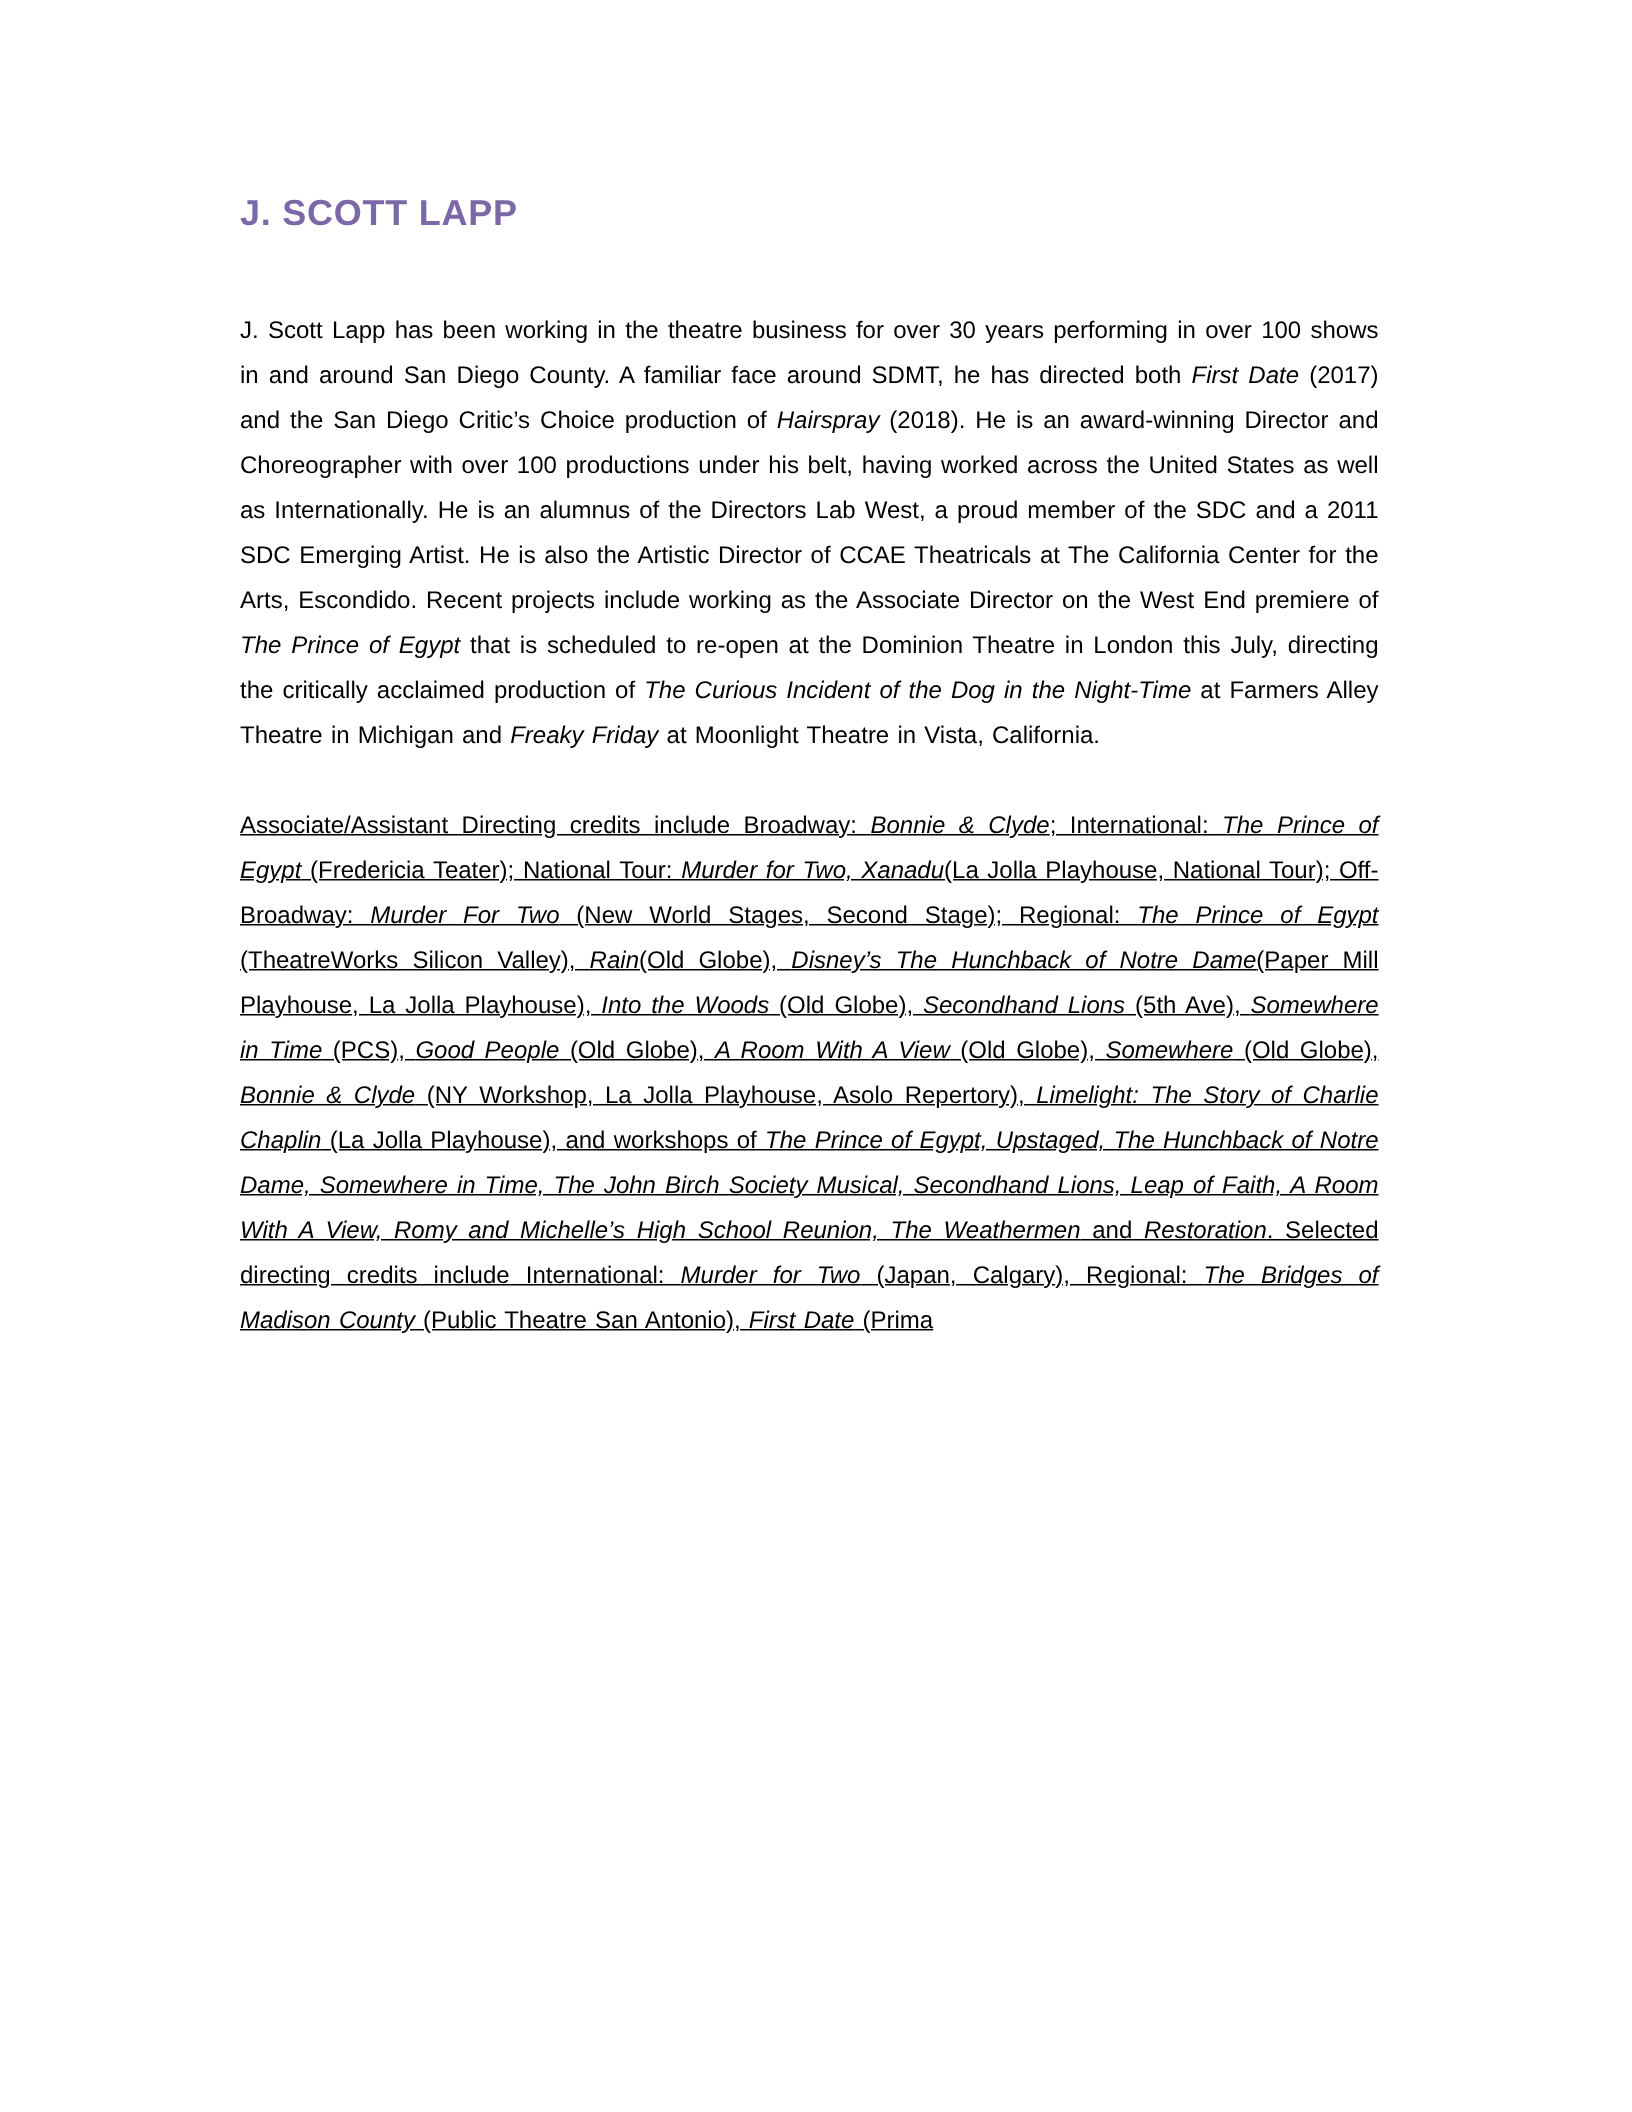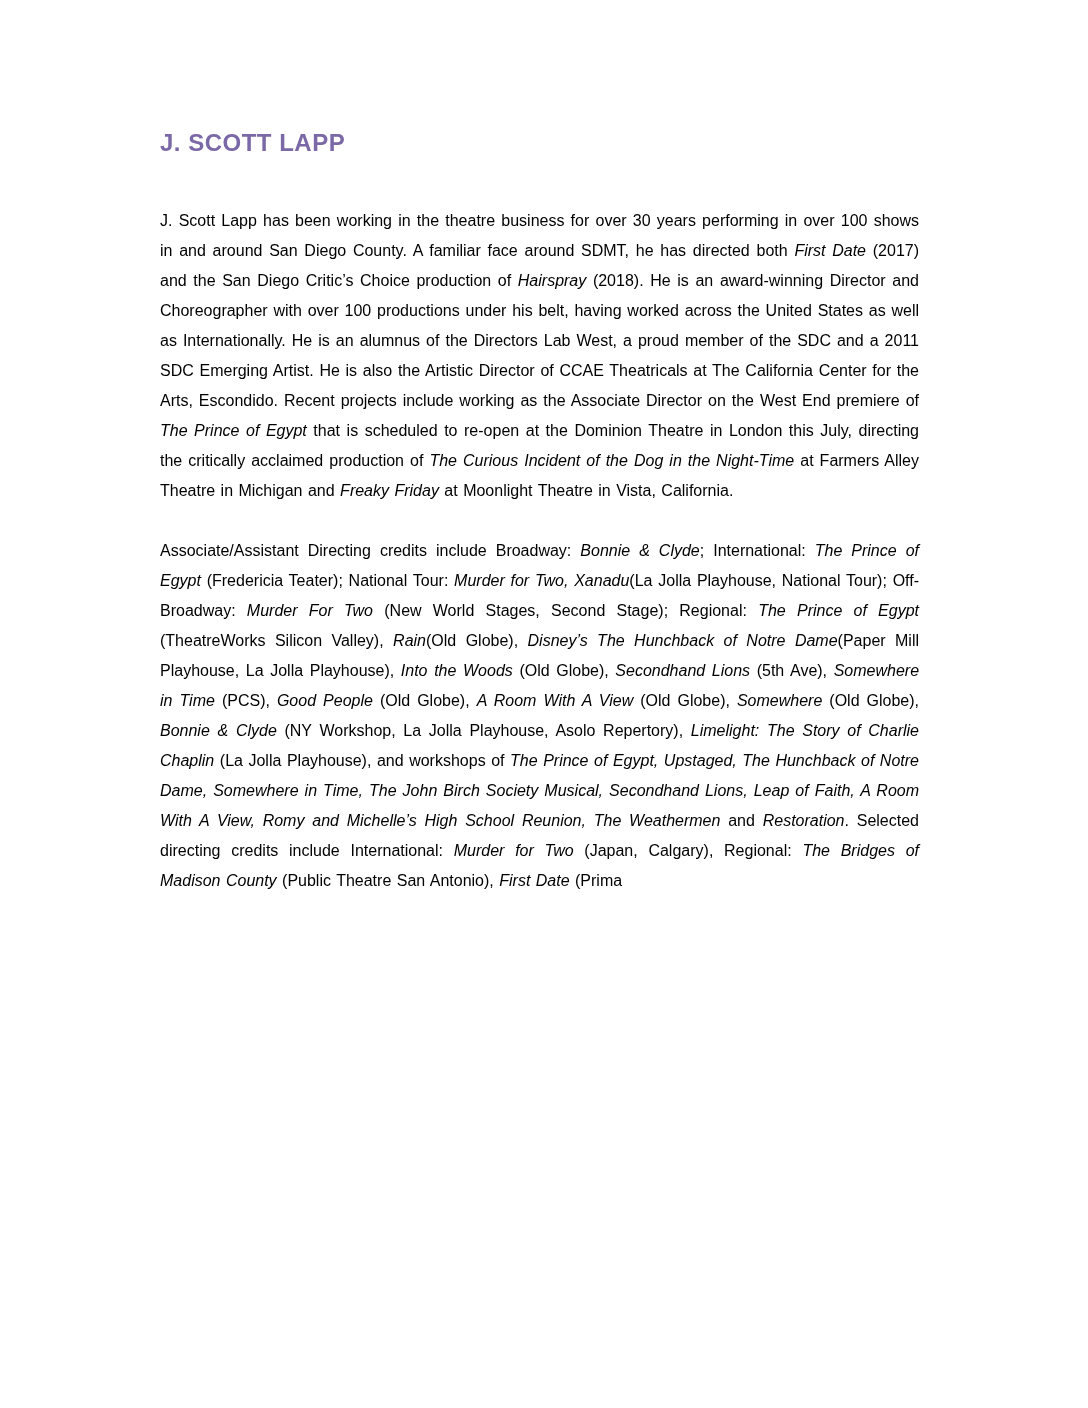--- a/index.html
+++ b/index.html
@@ -28,20 +28,21 @@
   }
   .body-para {
     font-size: 16px;
     line-height: 30px;
     text-align: justify;
     margin: 0;
     word-spacing: 1px;
   }
   .body-para + .body-para {
     margin-top: 30px;
+    text-decoration: underline;
   }
   .run-italic {
     font-style: italic;
   }
 </style>
 </head>
 <body>
 
 <div class="page">
   <h1 class="doc-title" style="color: rgb(123, 104, 166);">J. SCOTT LAPP</h1>

